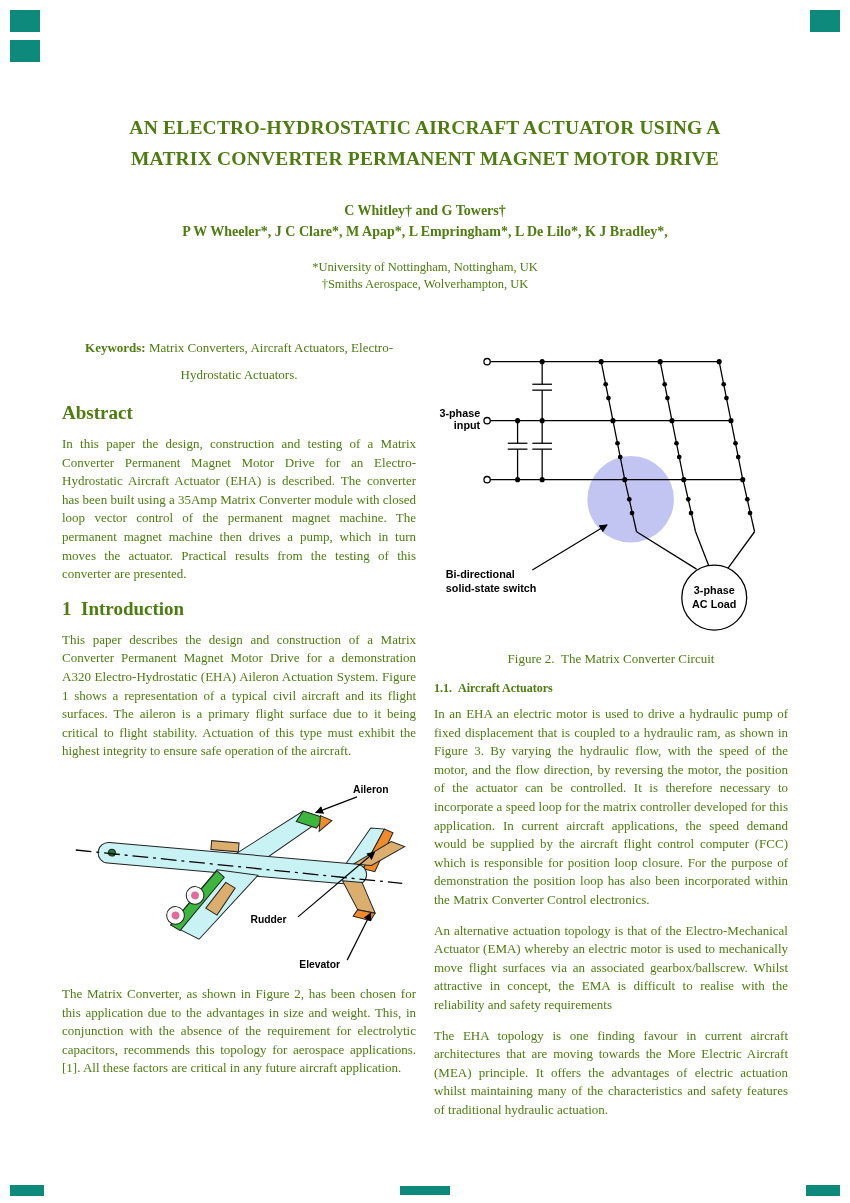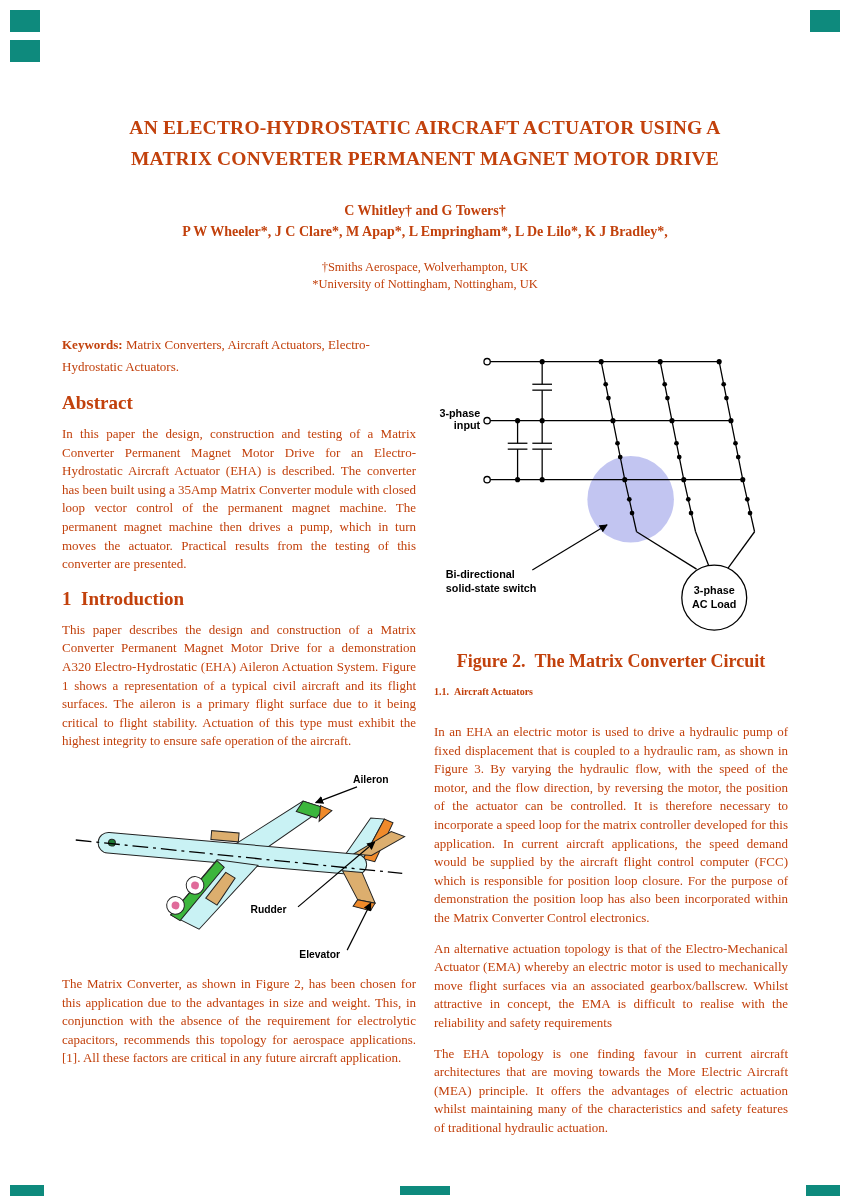--- a/index.html
+++ b/index.html
@@ -3,37 +3,37 @@
 <meta charset="utf-8">
 <style>
   html,body{margin:0;padding:0;}
   body{background:#888;}
   .page{
     position:relative;
     width:850px;height:1203px;
     background:#ffffff;
     margin:0 auto;
     font-family:"Liberation Serif", serif;
-    color:#c2410c;
+    color:#4d7c0f;
     overflow:hidden;
   }
   .corner{position:absolute;}
   .header{position:absolute;top:0;left:62px;right:62px;text-align:center;}
   .title{margin-top:112px;font-size:19.5px;font-weight:bold;line-height:31px;letter-spacing:.2px;}
   .authors{margin-top:26px;font-size:14px;font-weight:bold;line-height:21px;}
   .affils{margin-top:17px;font-size:12.5px;line-height:17px;}
   .cols{position:absolute;top:330px;left:62px;width:726px;display:flex;gap:18px;}
   .col{flex:1;min-width:0;}
   p.just{font-size:13px;line-height:18.6px;text-align:justify;margin:0 0 12px 0;}
-  .kw{font-size:13px;line-height:22px;margin:4px 0 10px 0;}
+  .kw{font-size:13px;line-height:27px;margin:4px 0 10px 0;text-align:center;}
   .b{font-weight:bold;}
   h2.h-big{font-size:19px;font-weight:bold;margin:14px 0 11px 0;}
-  h3.h-small{font-size:10px;font-weight:bold;margin:14px 0 26px 0;}
+  h3.h-small{font-size:12px;font-weight:bold;margin:14px 0 9px 0;}
   .figwrap{margin:10px 0 0 0;}
-  .caption{font-size:18px;text-align:center;margin:6px 0 14px 0;font-weight:bold;}
+  .caption{font-size:13px;text-align:center;margin:6px 0 14px 0;}
   svg{display:block;}
   .figlabel{font-family:"Liberation Sans", sans-serif;font-weight:bold;font-size:11px;}
   .figlabel-sm{font-family:"Liberation Sans", sans-serif;font-weight:bold;font-size:10.5px;}
 </style>
 </head>
 <body>
 
 <div class="page">
 
   <div class="corner" style="left: 10px; top: 10px; width: 30px; height: 22px; background-color: rgb(14, 138, 125);"></div>
@@ -46,22 +46,22 @@
   <div class="header">
     <div class="title">
       <div>AN ELECTRO-HYDROSTATIC AIRCRAFT ACTUATOR USING A</div>
       <div>MATRIX CONVERTER PERMANENT MAGNET MOTOR DRIVE</div>
     </div>
     <div class="authors">
       <div>C Whitley† and G Towers†</div>
       <div>P W Wheeler*, J C Clare*, M Apap*, L Empringham*, L De Lilo*, K J Bradley*,</div>
     </div>
     <div class="affils">
+      <div>*University of Nottingham, Nottingham, UK</div>
       <div>†Smiths Aerospace, Wolverhampton, UK</div>
-      <div>*University of Nottingham, Nottingham, UK</div>
     </div>
   </div>
 
   <div class="cols">
 
     <div class="col">
       <p class="kw"><span class="b">Keywords:</span><span> Matrix Converters, Aircraft Actuators, Electro-Hydrostatic Actuators.</span></p>
 
       <h2 class="h-big">Abstract</h2>
       <p class="just">In this paper the design, construction and testing of a Matrix Converter Permanent Magnet Motor Drive for an Electro-Hydrostatic Aircraft Actuator (EHA) is described. The converter has been built using a 35Amp Matrix Converter module with closed loop vector control of the permanent magnet machine. The permanent magnet machine then drives a pump, which in turn moves the actuator. Practical results from the testing of this converter are presented.</p>

